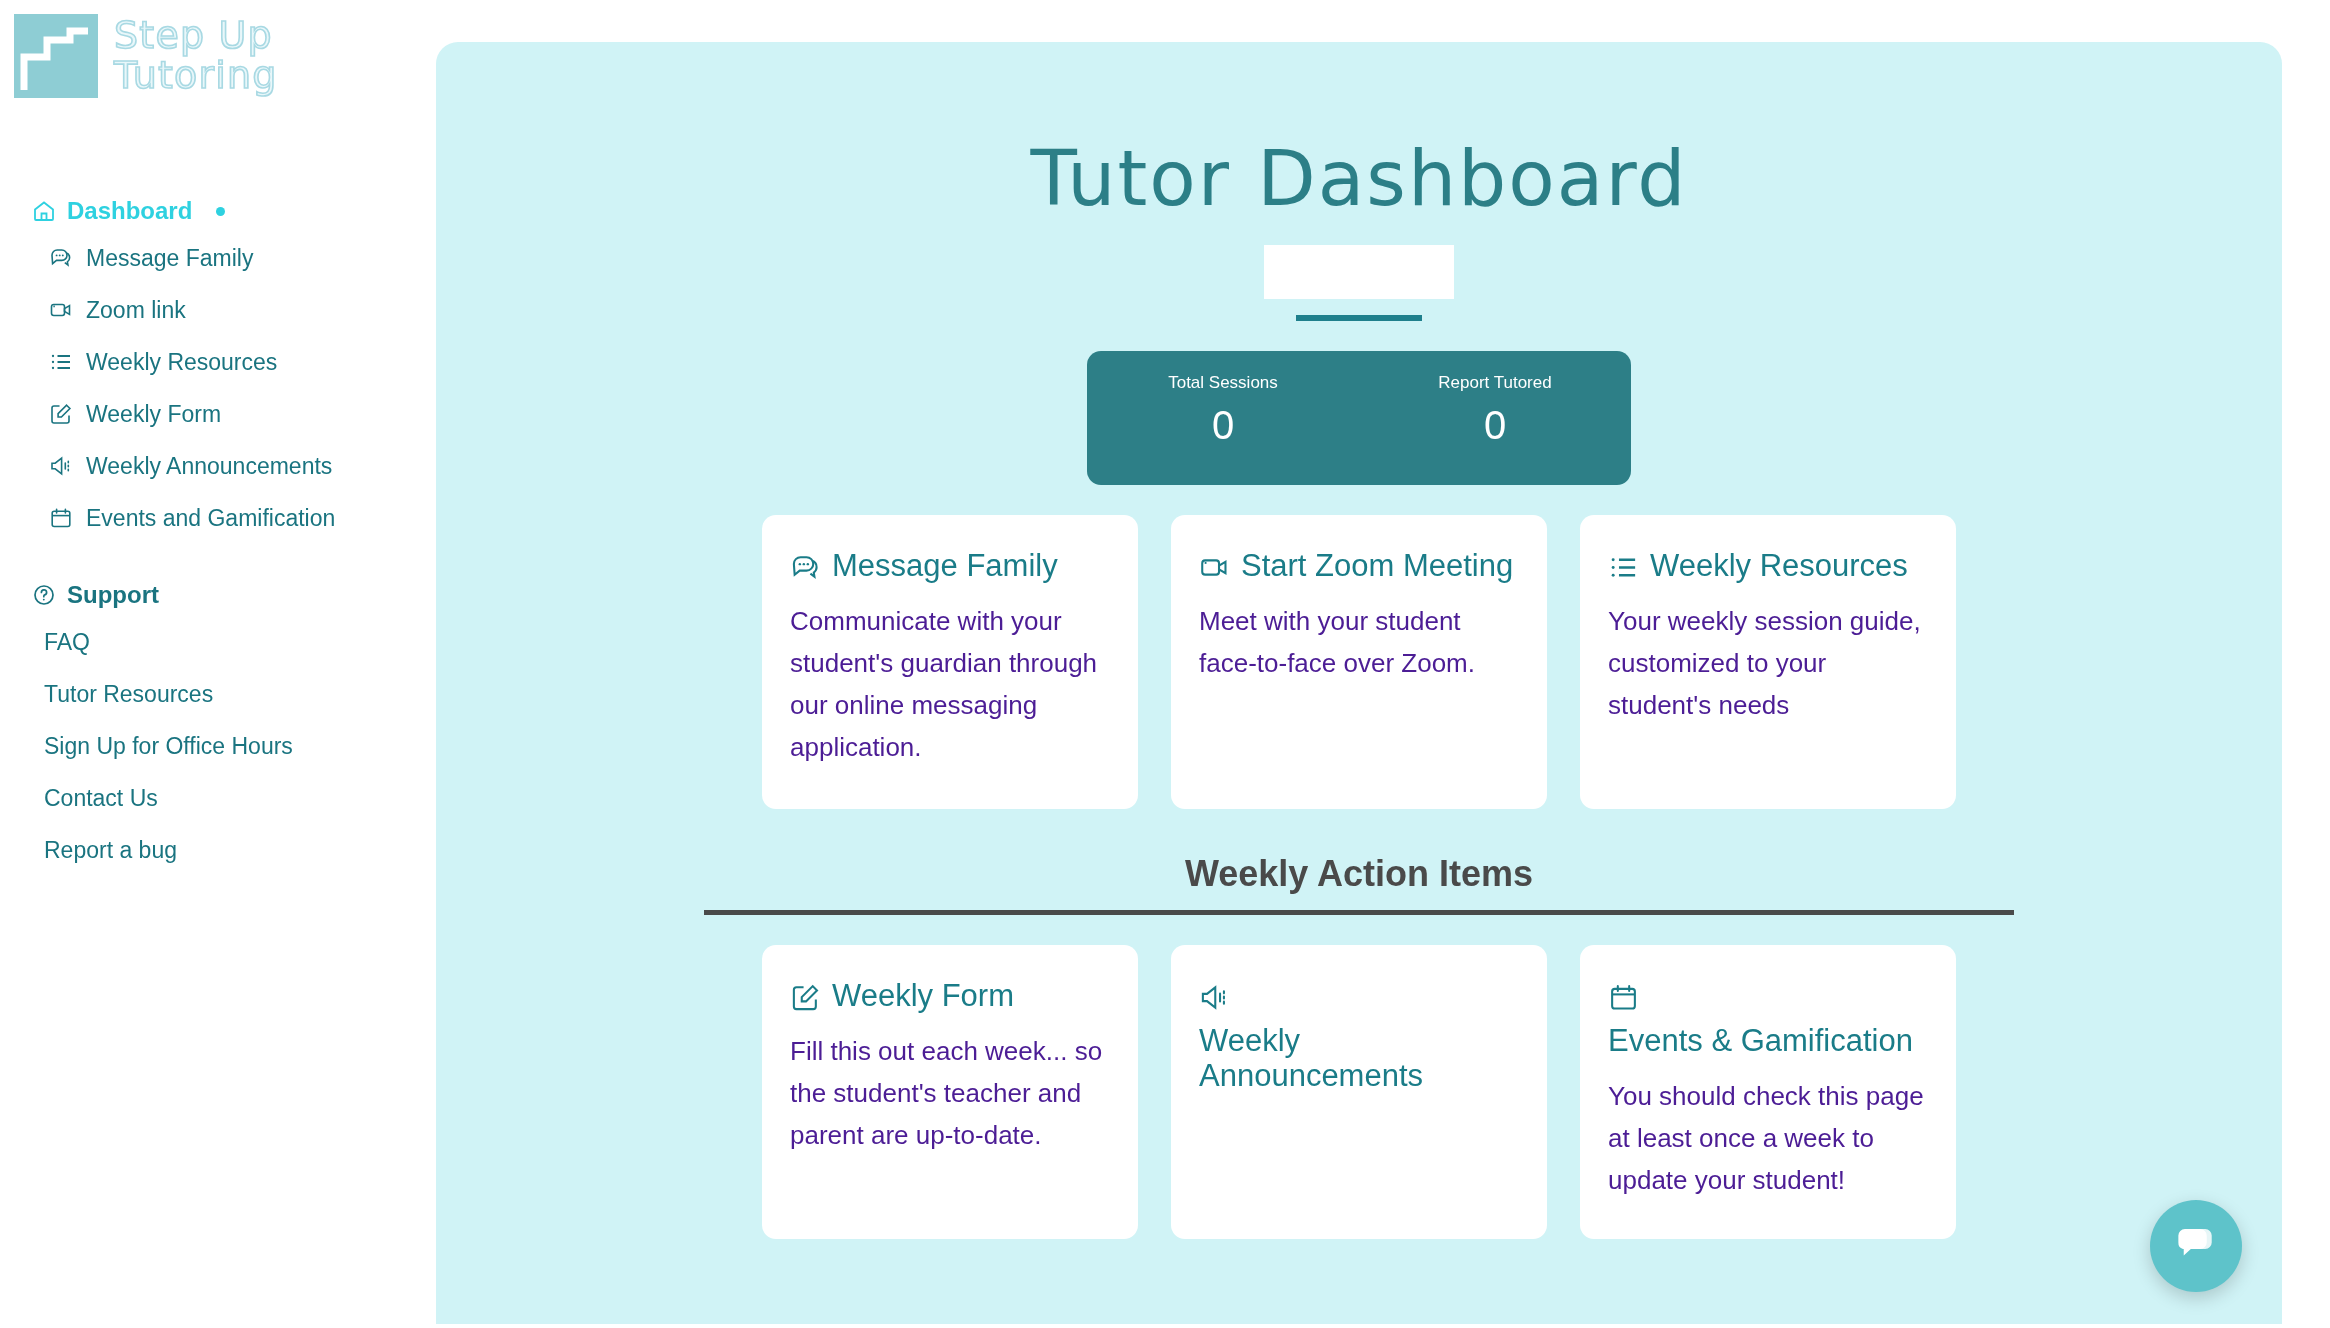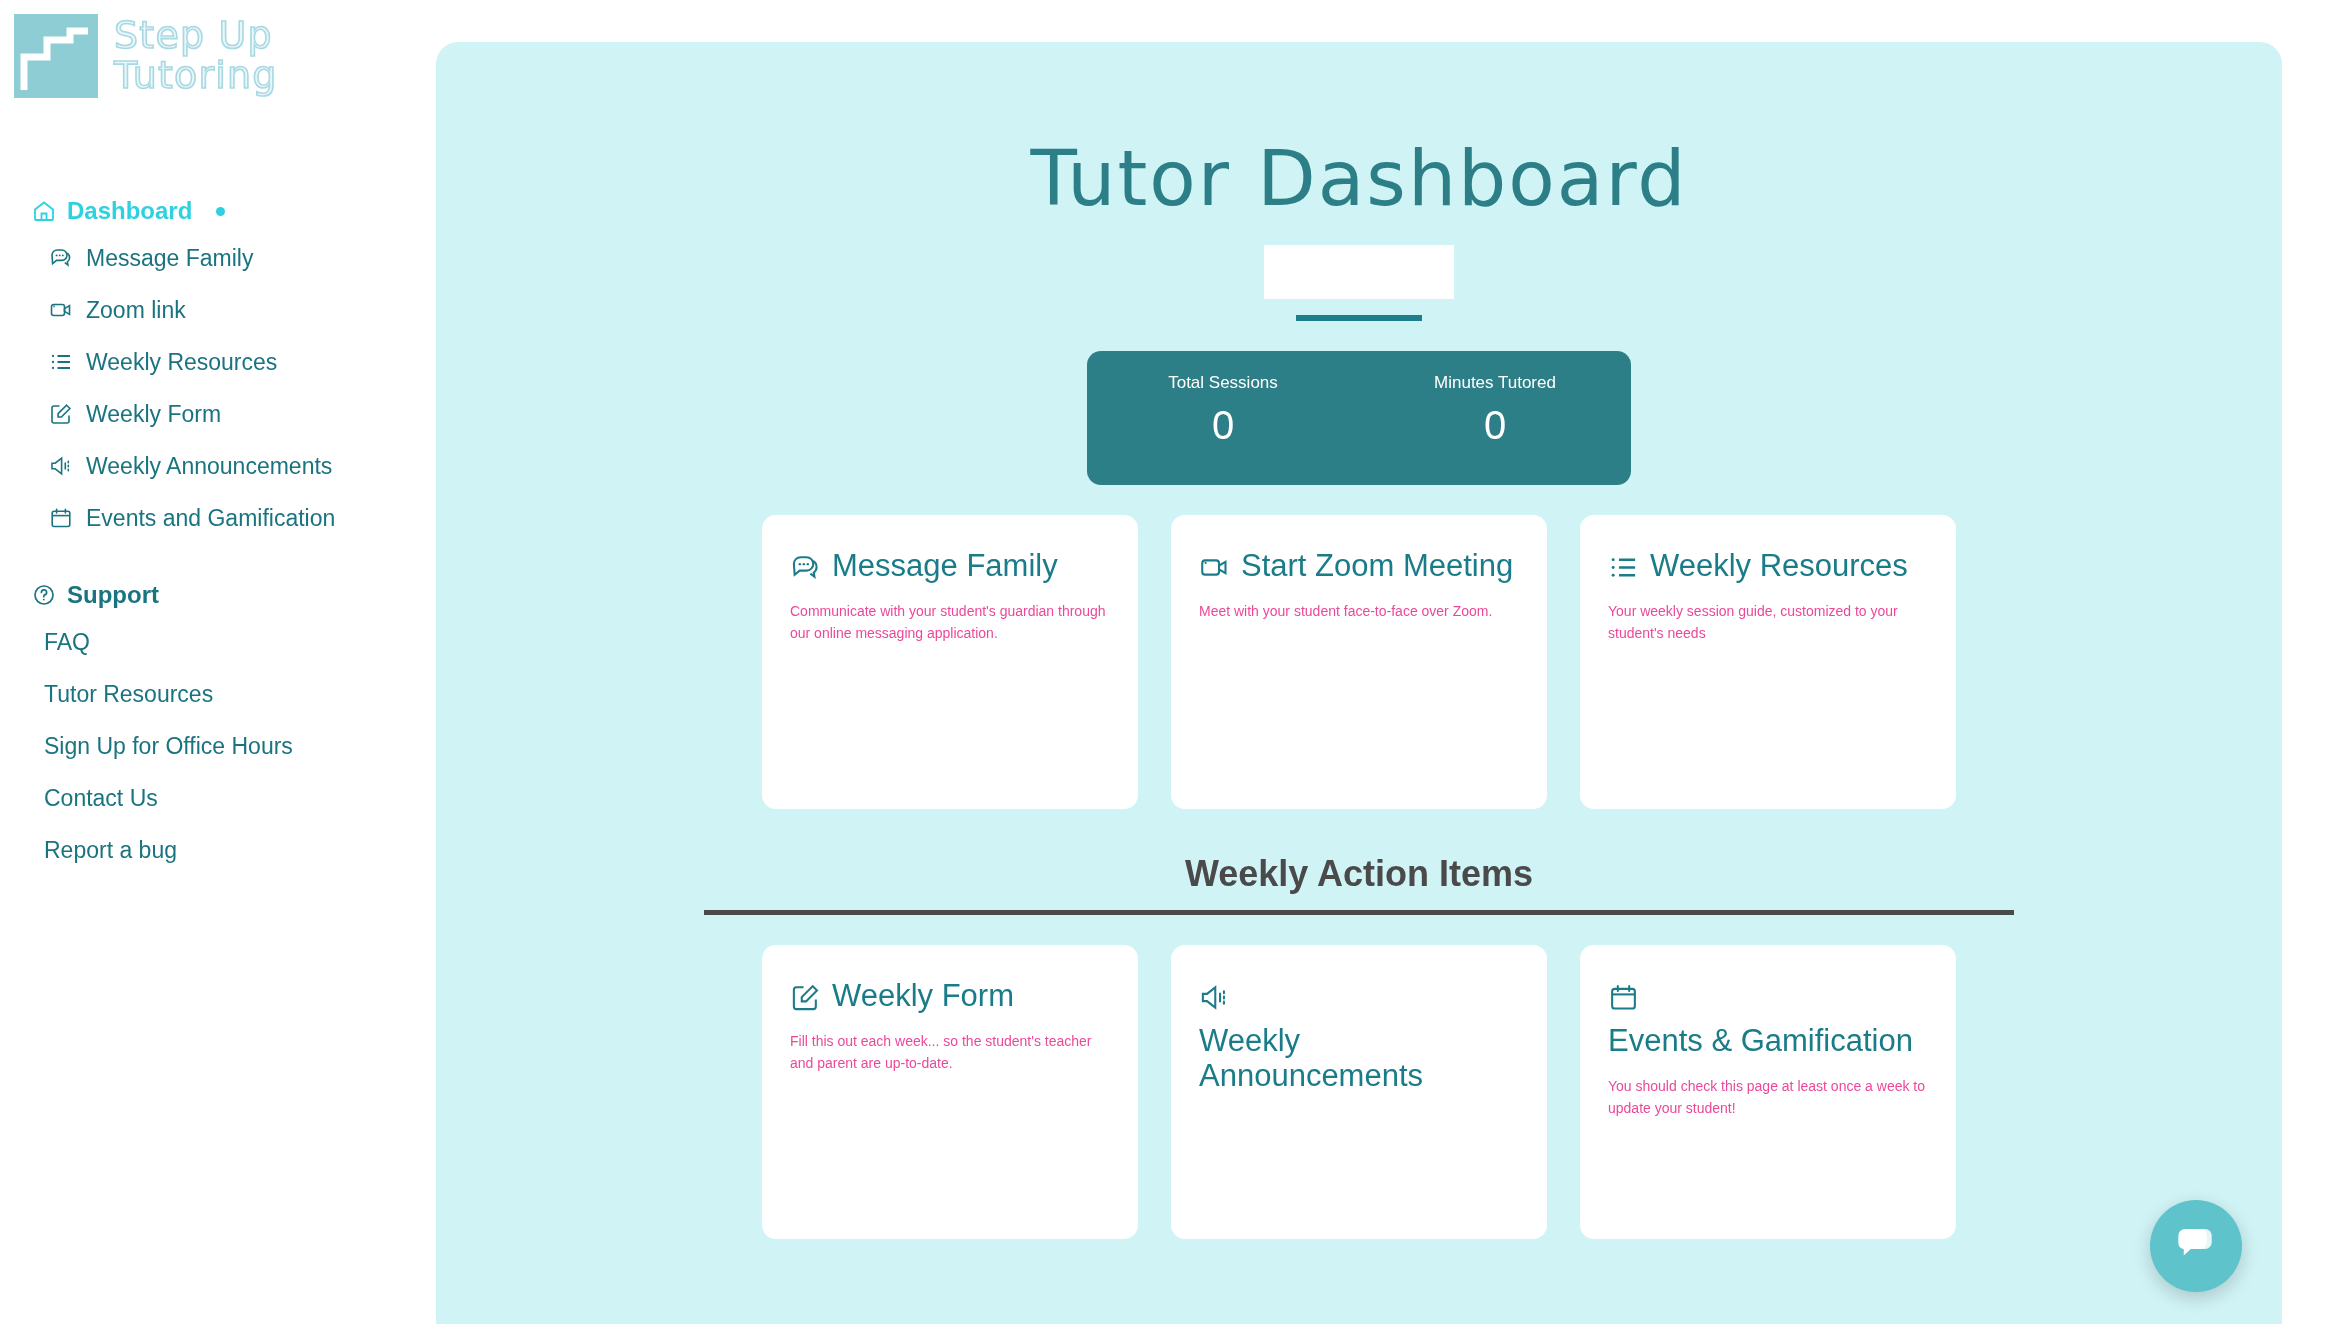--- a/index.html
+++ b/index.html
@@ -95,22 +95,22 @@
   }
   .card-head {
     display:flex; align-items:flex-start; gap:11px;
     color:#1A7C88; font-size:31px; line-height:1.12;
     flex-wrap:wrap;
   }
   .card-ico { width:31px; height:31px; flex:none; margin-top:3px; }
   .card-ico svg { display:block; }
   .card-title { flex:1 1 auto; min-width:0; }
   .card-body {
-    margin-top:16px; font-size:14px; line-height:1.62;
-    color:#ec4899;
+    margin-top:16px; font-size:26px; line-height:1.62;
+    color:#4c1d95;
   }
 
   .section-head {
     text-align:center; margin-top:44px;
     font-size:36px; font-weight:700; color:#4A4A4A;
   }
   .section-rule {
     width:1310px; height:5px; background:#4A4A4A;
     margin:15px auto 0;
   }
@@ -262,21 +262,21 @@
       <div class="title-box"></div>
       <div class="title-rule"></div>
     </div>
 
     <section class="stats">
       <div class="stat">
         <div class="stat-label">Total Sessions</div>
         <div class="stat-value">0</div>
       </div>
       <div class="stat">
-        <div class="stat-label">Minutes Tutored</div>
+        <div class="stat-label">Report Tutored</div>
         <div class="stat-value">0</div>
       </div>
     </section>
 
     <section class="card-row">
 
       <div class="card">
         <div class="card-head">
           <span class="card-ico">
             <svg width="31" height="31" viewBox="0 0 24 24" fill="none" stroke="#1A7C88" stroke-width="1.6">

